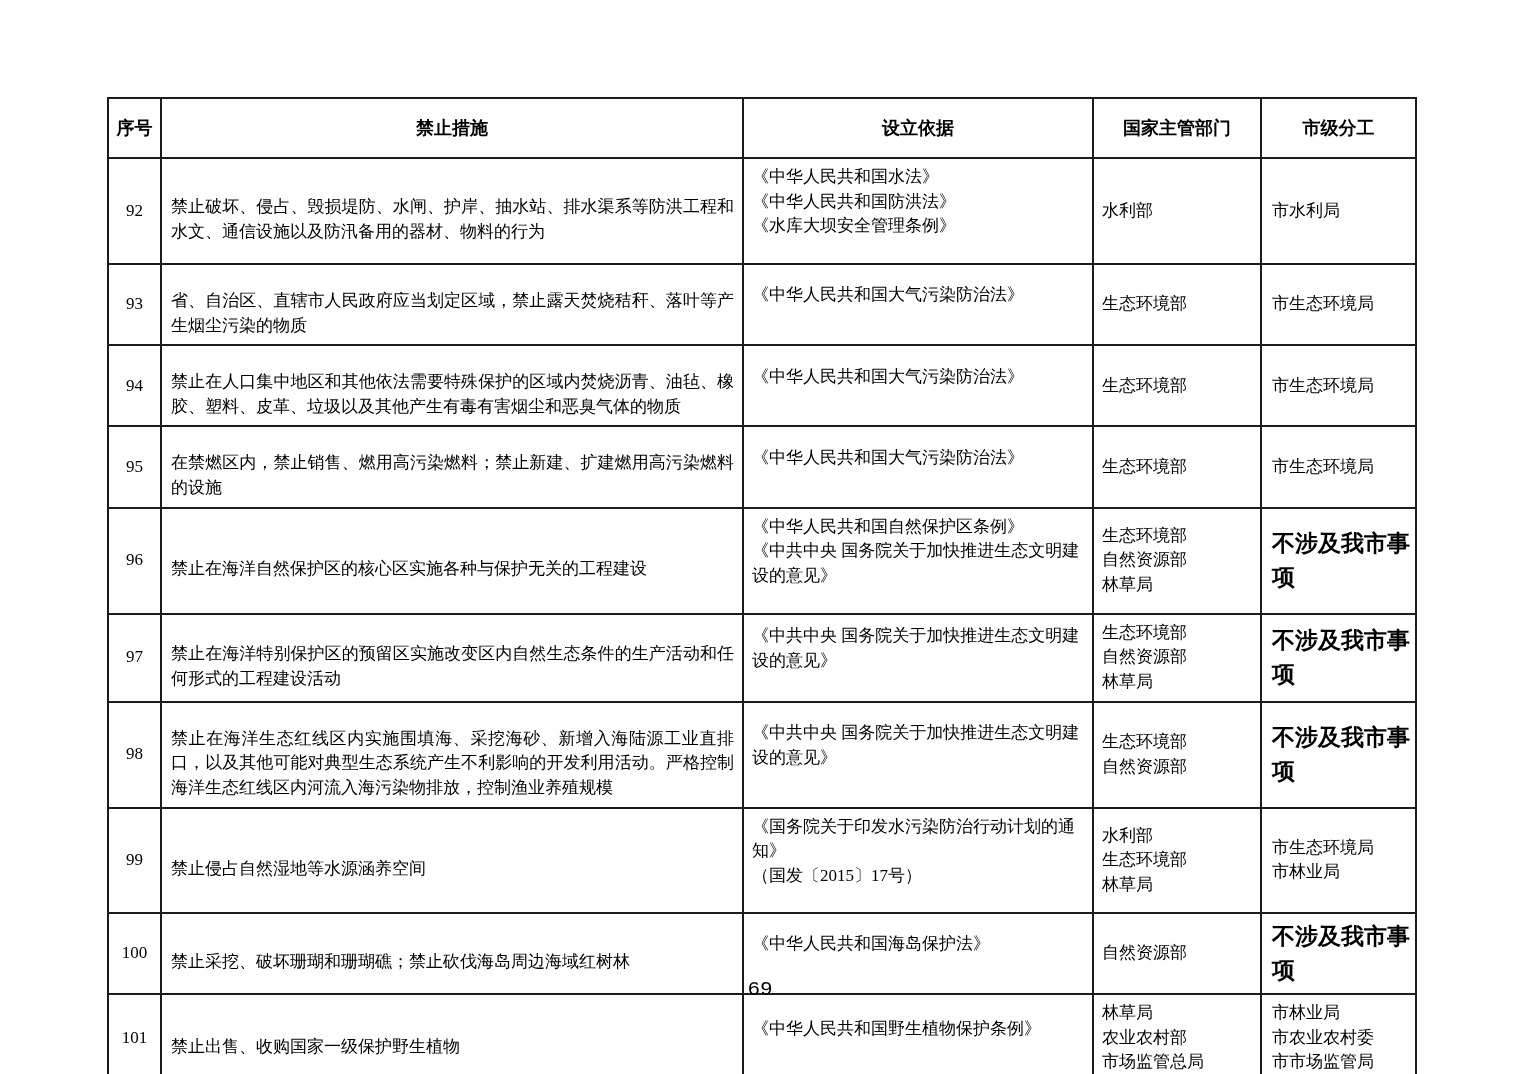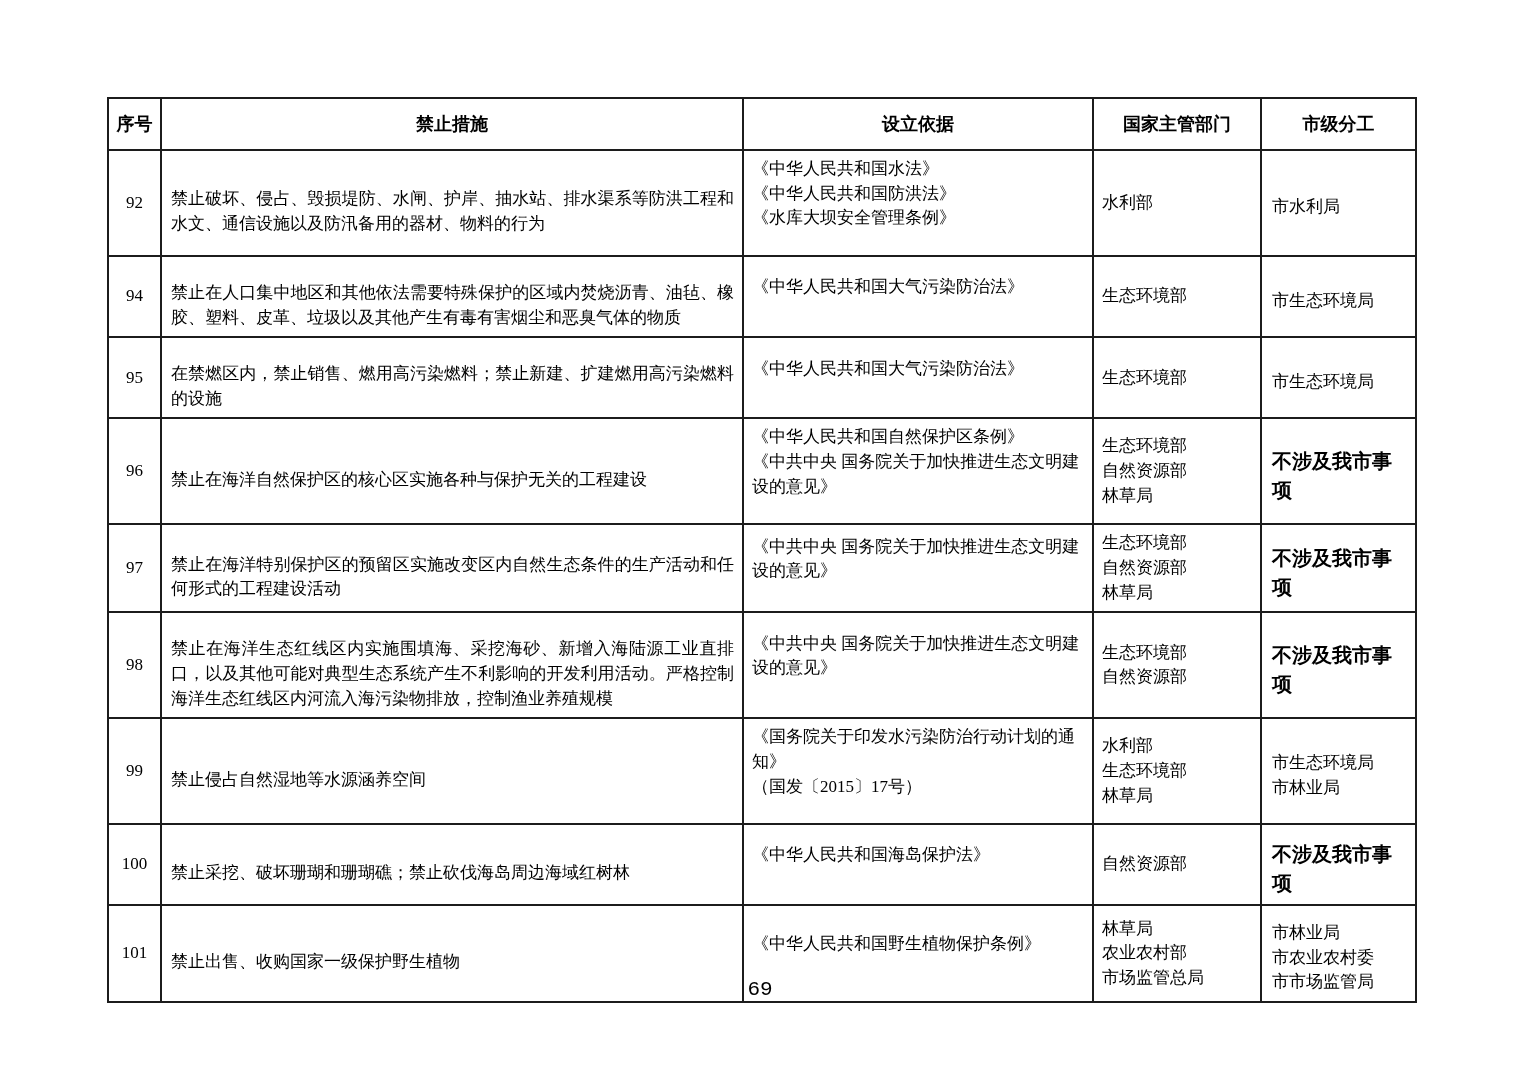--- a/index.html
+++ b/index.html
@@ -29,34 +29,34 @@
   table.reg-table col.c-bs   { width: 350px; }
   table.reg-table col.c-nd   { width: 168px; }
   table.reg-table col.c-mu   { width: 155px; }
   table.reg-table th, table.reg-table td {
     border: 2px solid #1c1c1c;
     vertical-align: middle;
     font-size: 17px;
     line-height: 1.45;
   }
   table.reg-table th {
-    height: 52px;
+    height: 60px;
     font-weight: bold;
     font-size: 18px;
     text-align: center;
   }
   td.no-cell { text-align: center; font-size: 17px; }
   td.ms-cell { padding: 24px 8px 6px 9px; text-align: justify; }
   td.bs-cell { padding: 6px 6px 24px 8px; white-space: pre-line; }
   td.nd-cell { padding: 6px 4px 6px 8px; white-space: pre-line; }
-  td.mu-cell { padding: 15px 4px 6px 10px; white-space: pre-line; }
+  td.mu-cell { padding: 6px 4px 6px 10px; white-space: pre-line; }
   td.mu-cell.bold-flag {
     font-family: "Liberation Sans", "DejaVu Sans", sans-serif;
     font-weight: bold;
-    font-size: 20px;
+    font-size: 23px;
   }
   .page-footer {
     position: absolute;
     left: 0;
     top: 978px;
     width: 1520px;
     text-align: center;
     font-size: 21px;
     font-family: Liberation Mono, monospace;
   }
@@ -85,20 +85,27 @@
     </thead>
     <tbody id="table-body">
         <tr style="height: 85px;">
       <td class="no-cell">92</td>
       <td class="ms-cell">禁止破坏、侵占、毁损堤防、水闸、护岸、抽水站、排水渠系等防洪工程和水文、通信设施以及防汛备用的器材、物料的行为</td>
       <td class="bs-cell">《中华人民共和国水法》
 《中华人民共和国防洪法》
 《水库大坝安全管理条例》</td>
       <td class="nd-cell">水利部</td>
       <td class="mu-cell">市水利局</td>
+    </tr>
+        <tr style="height: 75px;">
+      <td class="no-cell">93</td>
+      <td class="ms-cell">省、自治区、直辖市人民政府应当划定区域，禁止露天焚烧秸秆、落叶等产生烟尘污染的物质</td>
+      <td class="bs-cell">《中华人民共和国大气污染防治法》</td>
+      <td class="nd-cell">生态环境部</td>
+      <td class="mu-cell">市生态环境局</td>
     </tr>
         <tr style="height: 55px;">
       <td class="no-cell">94</td>
       <td class="ms-cell">禁止在人口集中地区和其他依法需要特殊保护的区域内焚烧沥青、油毡、橡胶、塑料、皮革、垃圾以及其他产生有毒有害烟尘和恶臭气体的物质</td>
       <td class="bs-cell">《中华人民共和国大气污染防治法》</td>
       <td class="nd-cell">生态环境部</td>
       <td class="mu-cell">市生态环境局</td>
     </tr>
         <tr style="height: 80px; border-radius: 28px;">
       <td class="no-cell">95</td>

